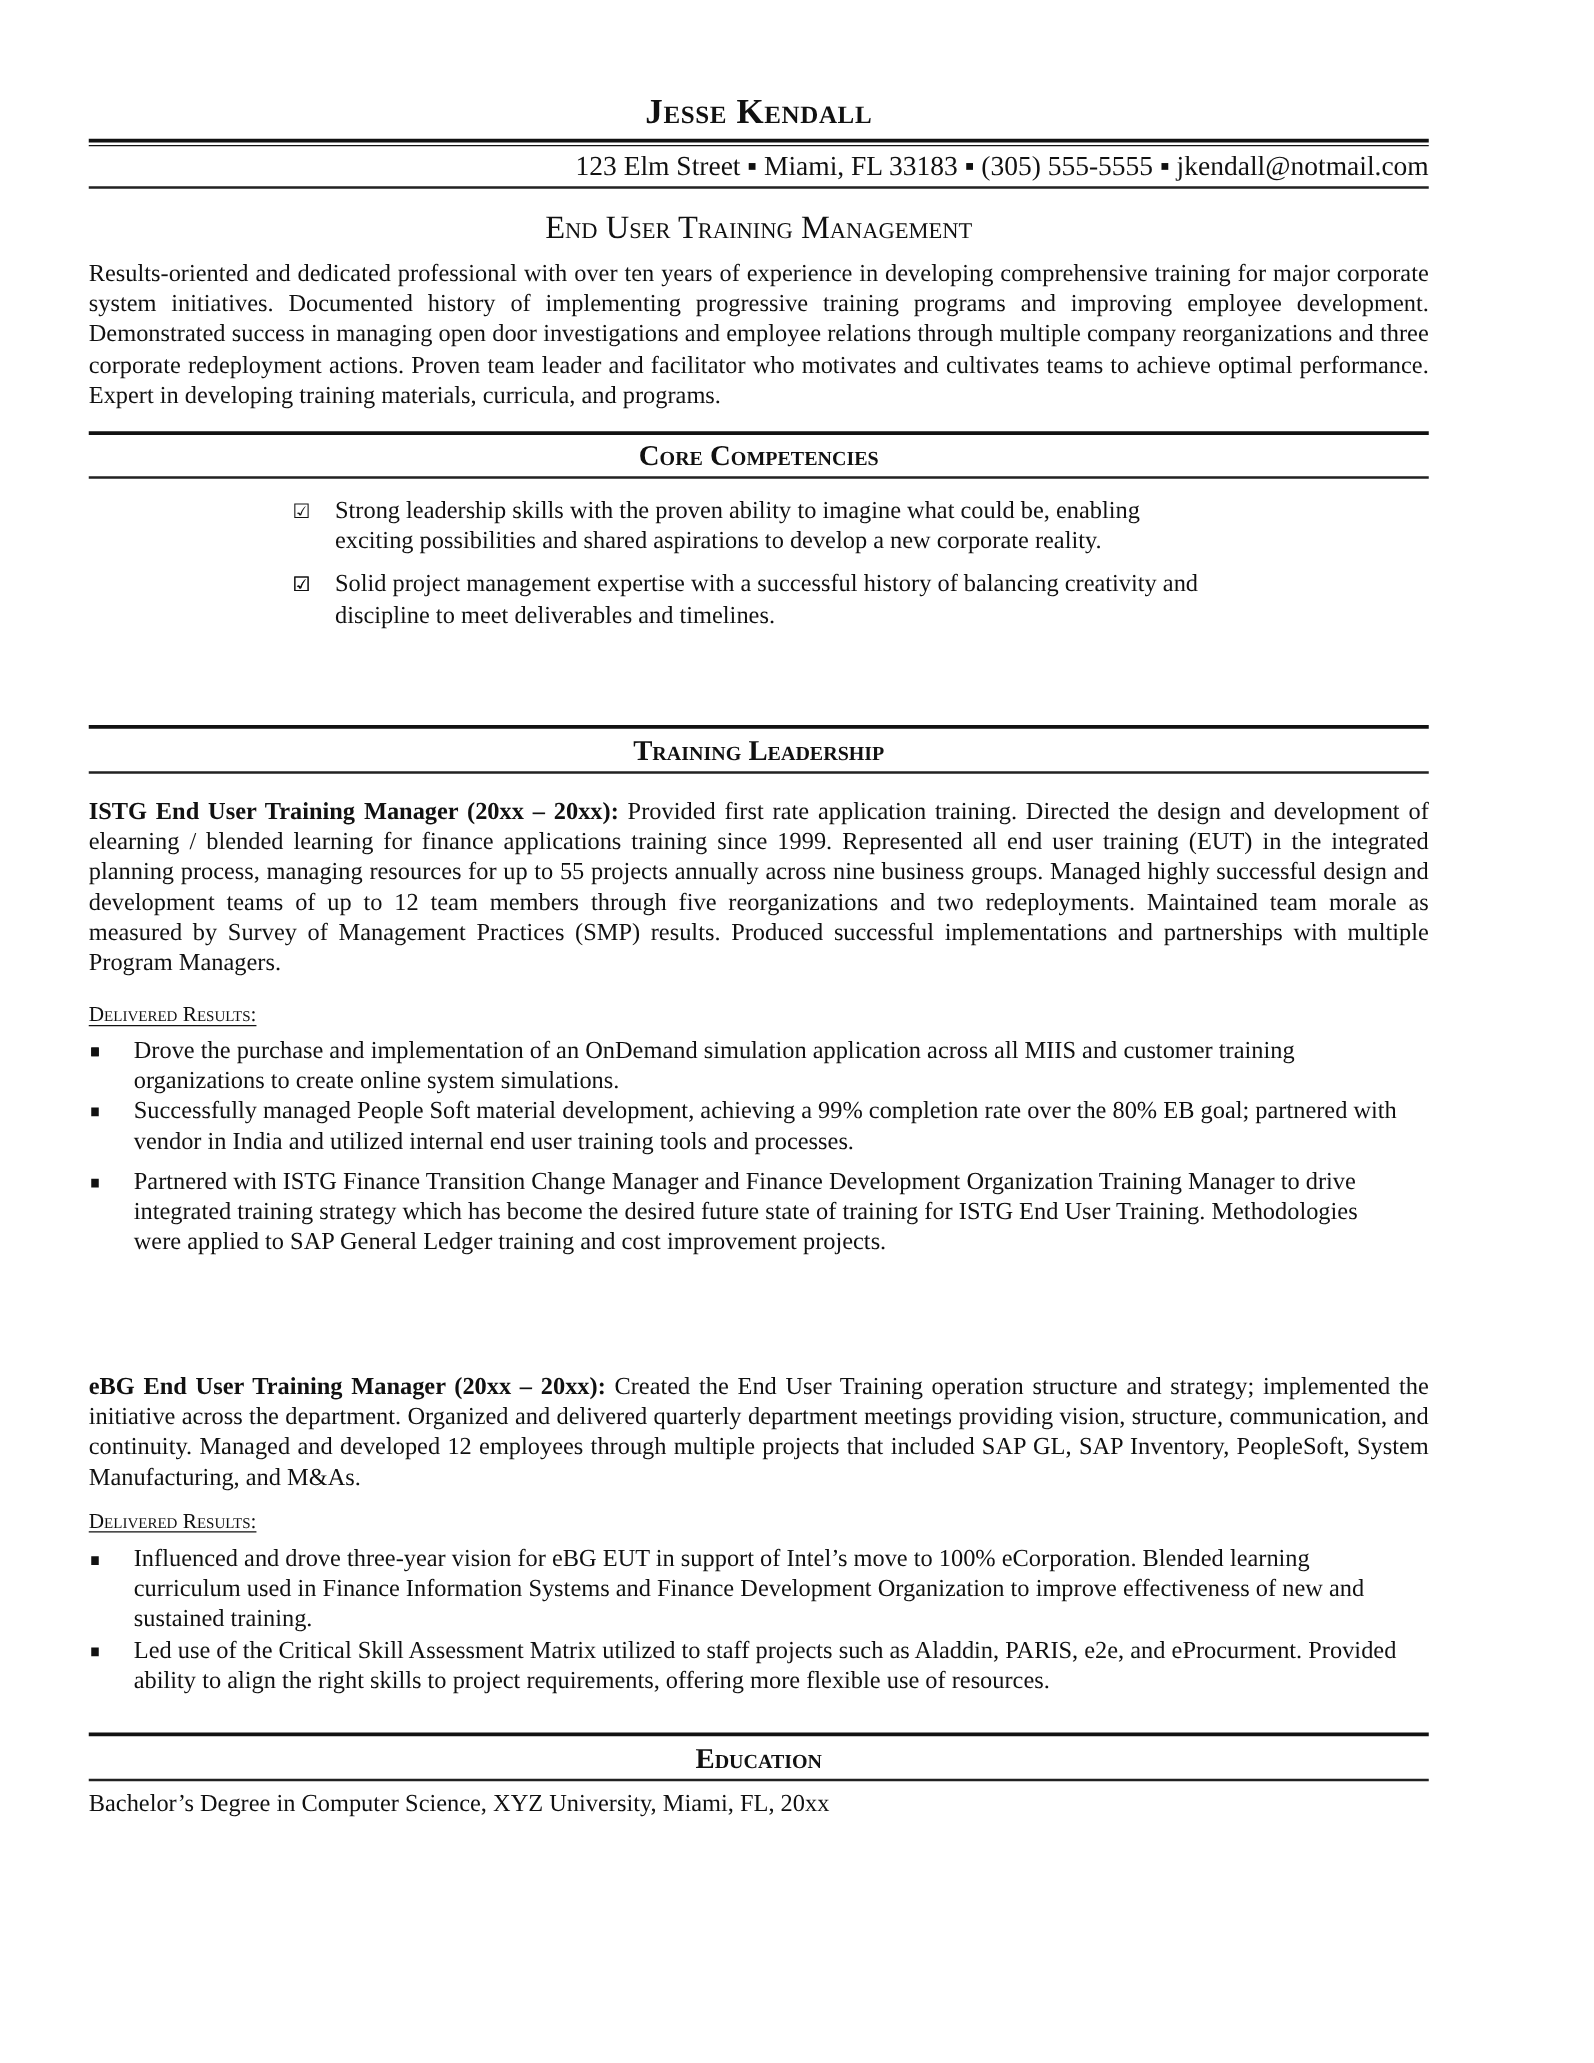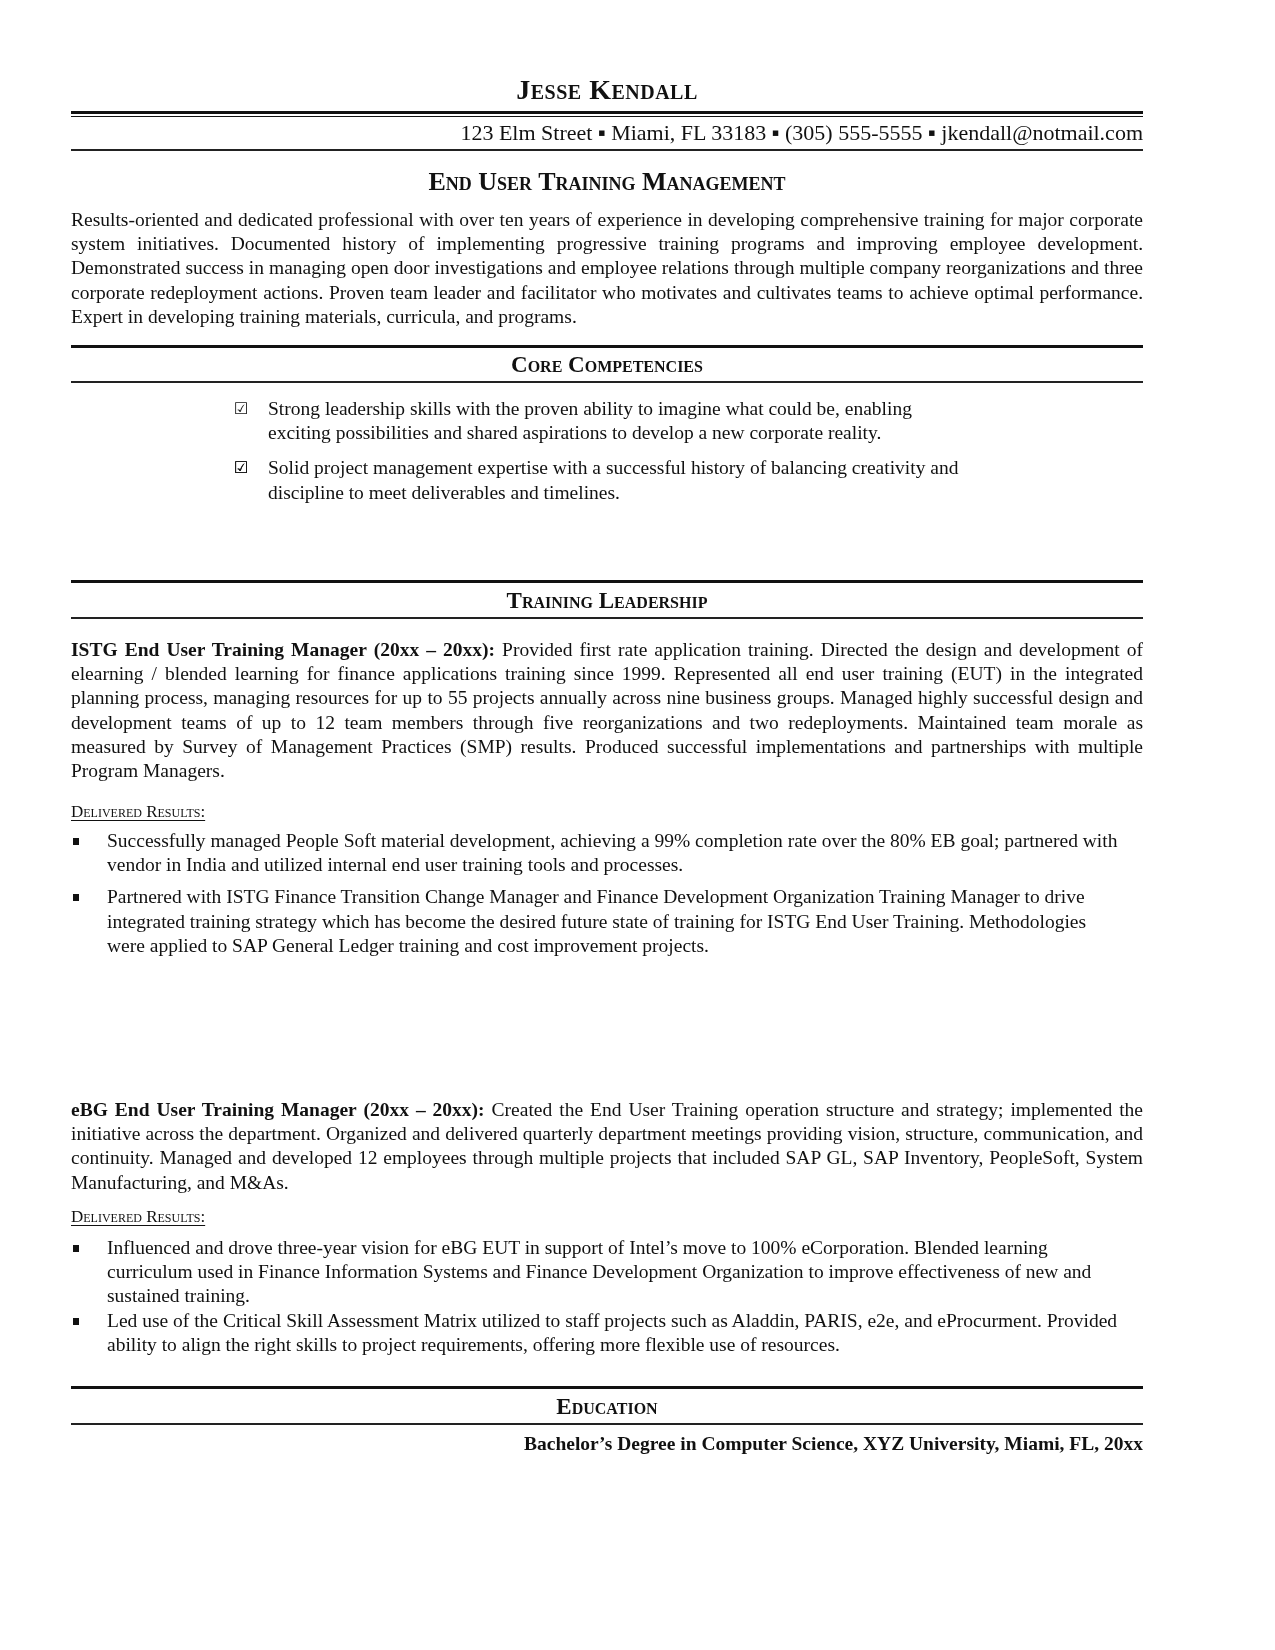--- a/index.html
+++ b/index.html
@@ -20,21 +20,21 @@
     .rule-thick-double .b { position: absolute; top: 5px; left: 0; right: 0; height: 1px; background: #111; }
     .rule-single { position: absolute; left: 0; width: 100%; height: 2px; background: #222; }
     .rule-section-top { position: absolute; left: 0; width: 100%; height: 3px; background: #111; }
 
     .contact {
       position: absolute; top: 120px; left: 0; width: 100%;
       text-align: right; font-size: 22px;
     }
     .title {
       position: absolute; top: 167px; left: 0; width: 100%;
-      text-align: center; font-weight: bold; font-size: 26px; font-variant: small-caps;
+      text-align: center; font-weight: normal; font-size: 26px; font-variant: small-caps;
     }
     .summary {
       position: absolute; top: 208px; left: 0; width: 100%;
       font-size: 19.5px; line-height: 24.2px; text-align: justify;
     }
     .section-heading {
       position: absolute; left: 0; width: 100%; text-align: center;
       font-weight: bold; font-size: 23px; font-variant: small-caps;
     }
     .competencies {
@@ -63,21 +63,21 @@
     }
     .results li {
       position: relative; padding-left: 36px; font-size: 19.5px; line-height: 24.2px;
     }
     .results li.gap { margin-top: 8px; }
     .results .bullet {
       position: absolute; left: 2px; top: 9px; width: 6px; height: 7px; background: #111;
     }
     .edu {
       position: absolute; top: 1433px; left: 0; width: 100%;
-      text-align: right; font-size: 19.5px; font-weight: bold;
+      text-align: left; font-size: 19.5px;
     }
   </style>
 </head>
 <body>
 
 <div class="page">
 
   <div class="name">Jesse Kendall</div>
   <div class="rule-thick-double" style="top:111px;">
       <div class="a"></div>
@@ -110,21 +110,21 @@
   <div class="section-heading" style="top:588px;">Training Leadership</div>
   <div class="rule-single" style="top:617px;"></div>
 
   <div class="job" style="top:638px;">
     <span class="role">ISTG End User Training Manager (20xx – 20xx):</span>
     <span>Provided first rate application training. Directed the design and development of elearning / blended learning for finance applications training since 1999. Represented all end user training (EUT) in the integrated planning process, managing resources for up to 55 projects annually across nine business groups. Managed highly successful design and development teams of up to 12 team members through five reorganizations and two redeployments. Maintained team morale as measured by Survey of Management Practices (SMP) results. Produced successful implementations and partnerships with multiple Program Managers.</span>
   </div>
   <div class="results-label" style="top:802px;">Delivered Results:</div>
   <ul class="results" style="top:829px;">
     <li><span class="bullet"></span></li>
-    <li><span class="bullet"></span></li>
+    <li><span class="bullet"></span><span>Drove the purchase and implementation of an OnDemand simulation application across all MIIS and customer training organizations to create online system simulations.</span></li>
     <li><span class="bullet"></span><span>Successfully managed People Soft material development, achieving a 99% completion rate over the 80% EB goal; partnered with vendor in India and utilized internal end user training tools and processes.</span></li>
     <li class="gap"><span class="bullet"></span><span>Partnered with ISTG Finance Transition Change Manager and Finance Development Organization Training Manager to drive integrated training strategy which has become the desired future state of training for ISTG End User Training. Methodologies were applied to SAP General Ledger training and cost improvement projects.</span></li>
   </ul>
 
   <div class="job" style="top:1098px;">
     <span class="role">eBG End User Training Manager (20xx – 20xx):</span>
     <span>Created the End User Training operation structure and strategy; implemented the initiative across the department. Organized and delivered quarterly department meetings providing vision, structure, communication, and continuity. Managed and developed 12 employees through multiple projects that included SAP GL, SAP Inventory, PeopleSoft, System Manufacturing, and M&amp;As.</span>
   </div>
   <div class="results-label" style="top:1207px;">Delivered Results:</div>
   <ul class="results" style="top:1236px;">

